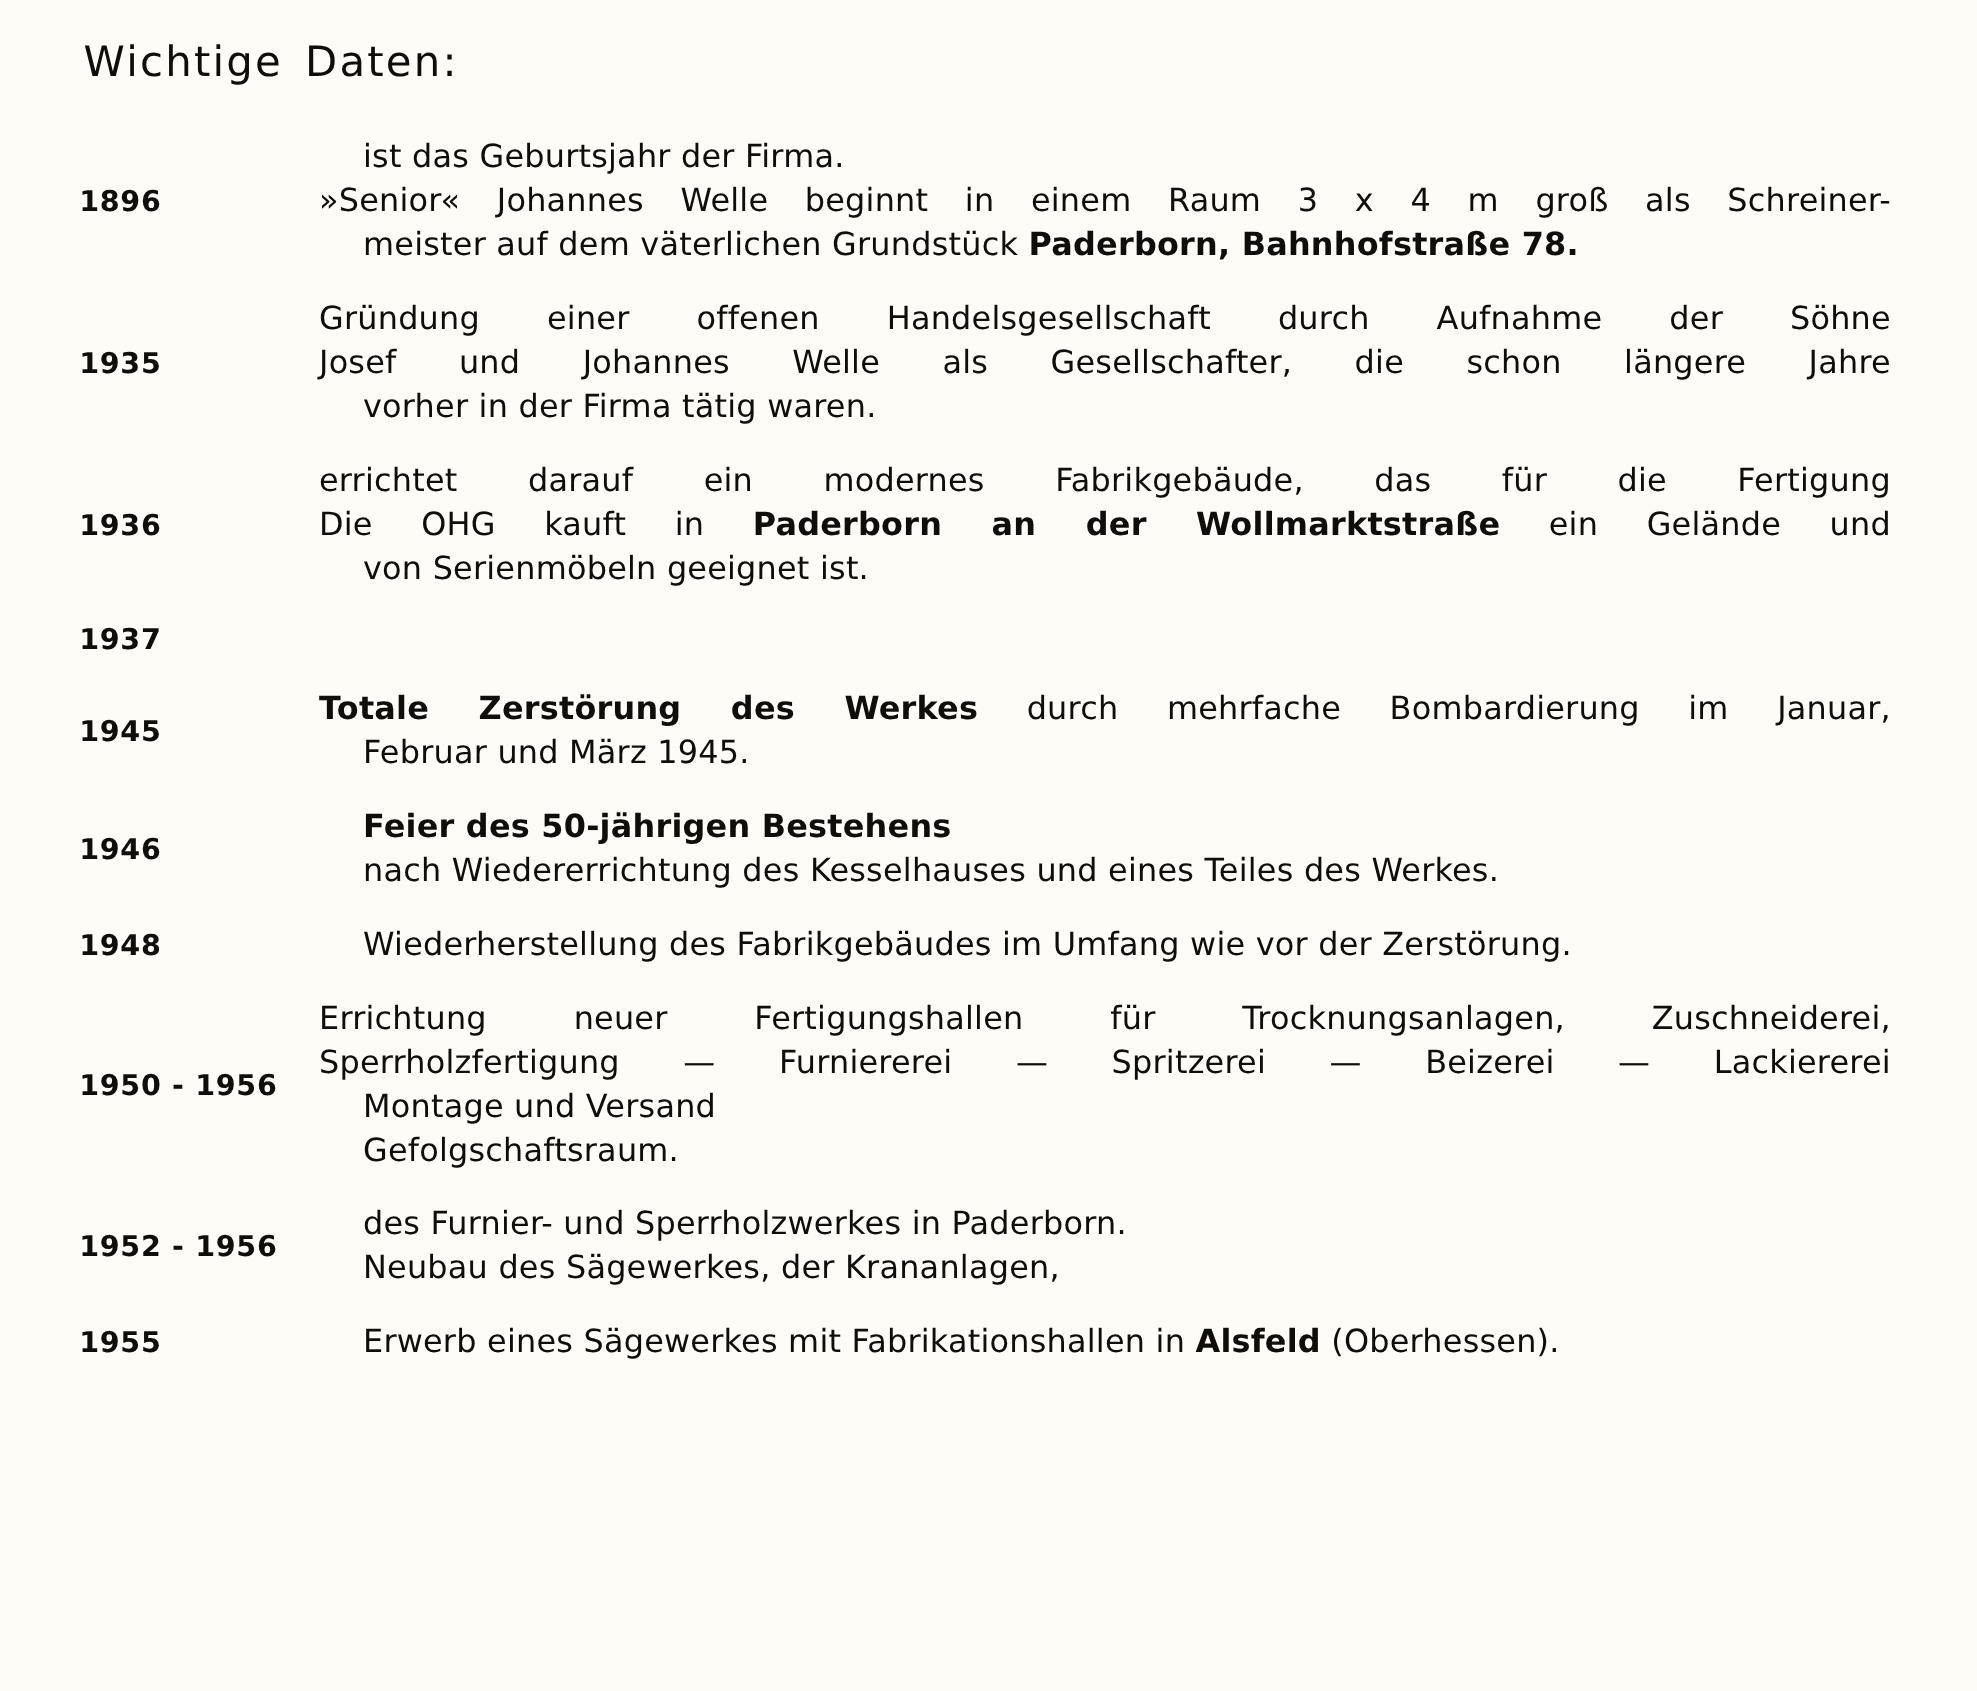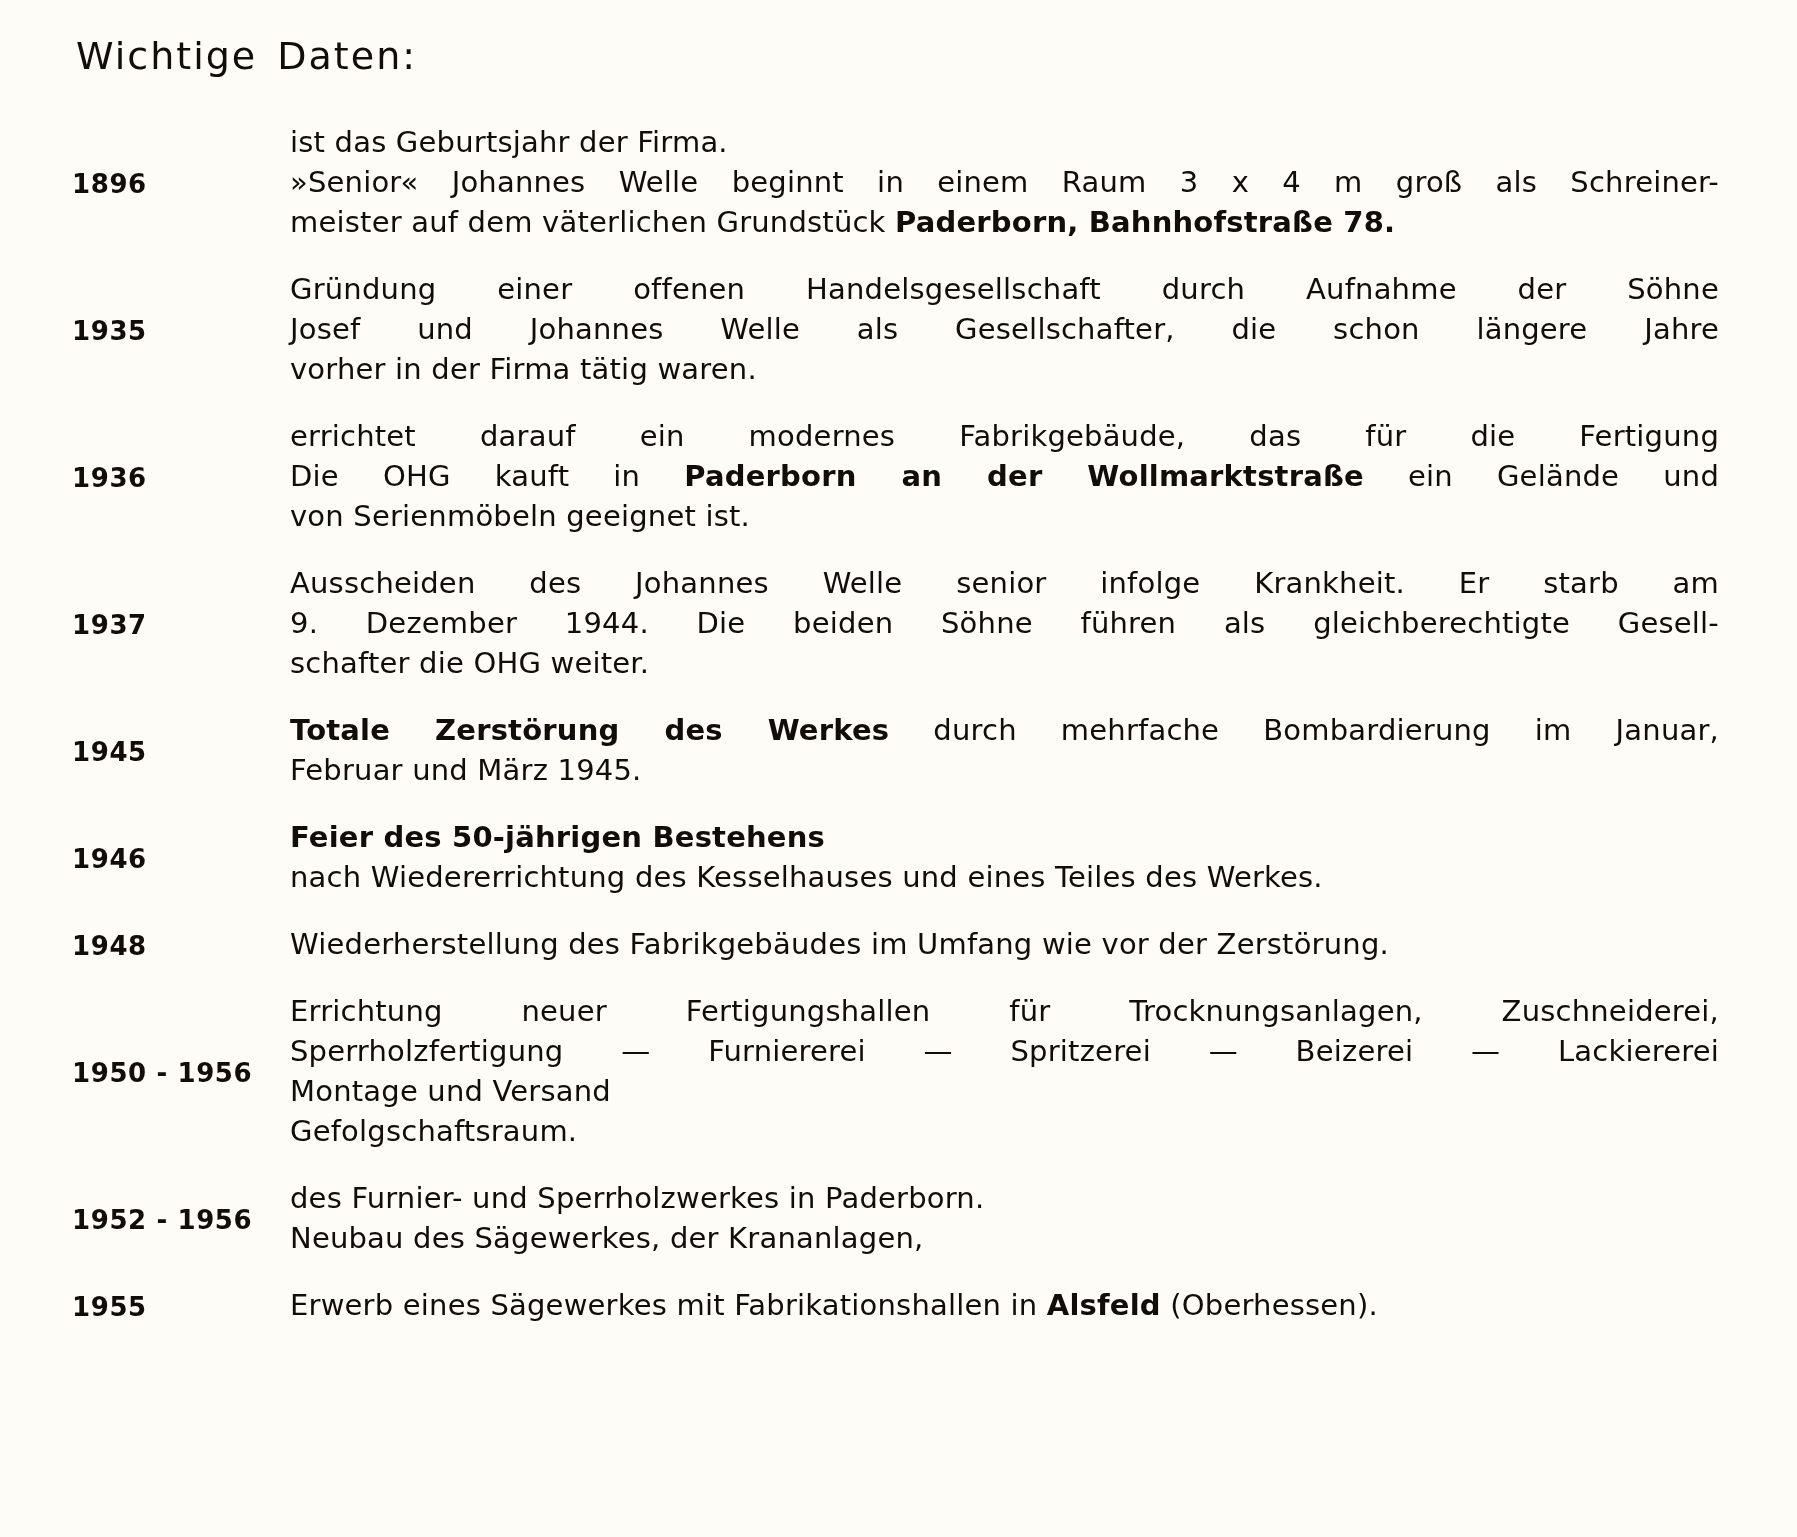--- a/index.html
+++ b/index.html
@@ -57,20 +57,21 @@
   .entry .body .line {
     display: block;
   }
   .entry .body .line.just {
     text-align: justify;
     text-align-last: justify;
   }
   .entry .body .line.last {
     text-align: left;
     text-align-last: left;
+    margin-left: 40px;
   }
   b { font-weight: 700; }
 </style>
 </head>
 <body>
 
 <div class="page">
 
   <h1 class="doc-title">Wichtige Daten:</h1>
 
@@ -98,25 +99,20 @@
       <div class="year">1936</div>
       <div class="body">
         <span class="line just">errichtet darauf ein modernes Fabrikgebäude, das für die Fertigung</span>
         <span class="line just">Die OHG kauft in <b>Paderborn an der Wollmarktstraße</b> ein Gelände und</span>
         <span class="line last">von Serienmöbeln geeignet ist.</span>
       </div>
     </div>
 
     <div class="entry">
       <div class="year">1937</div>
-      <div class="body">
-        <span class="line just">Ausscheiden des Johannes Welle senior infolge Krankheit. Er starb am</span>
-        <span class="line just">9. Dezember 1944. Die beiden Söhne führen als gleichberechtigte Gesell-</span>
-        <span class="line last">schafter die OHG weiter.</span>
-      </div>
     </div>
 
     <div class="entry">
       <div class="year">1945</div>
       <div class="body">
         <span class="line just"><b>Totale Zerstörung des Werkes</b> durch mehrfache Bombardierung im Januar,</span>
         <span class="line last">Februar und März 1945.</span>
       </div>
     </div>
 

